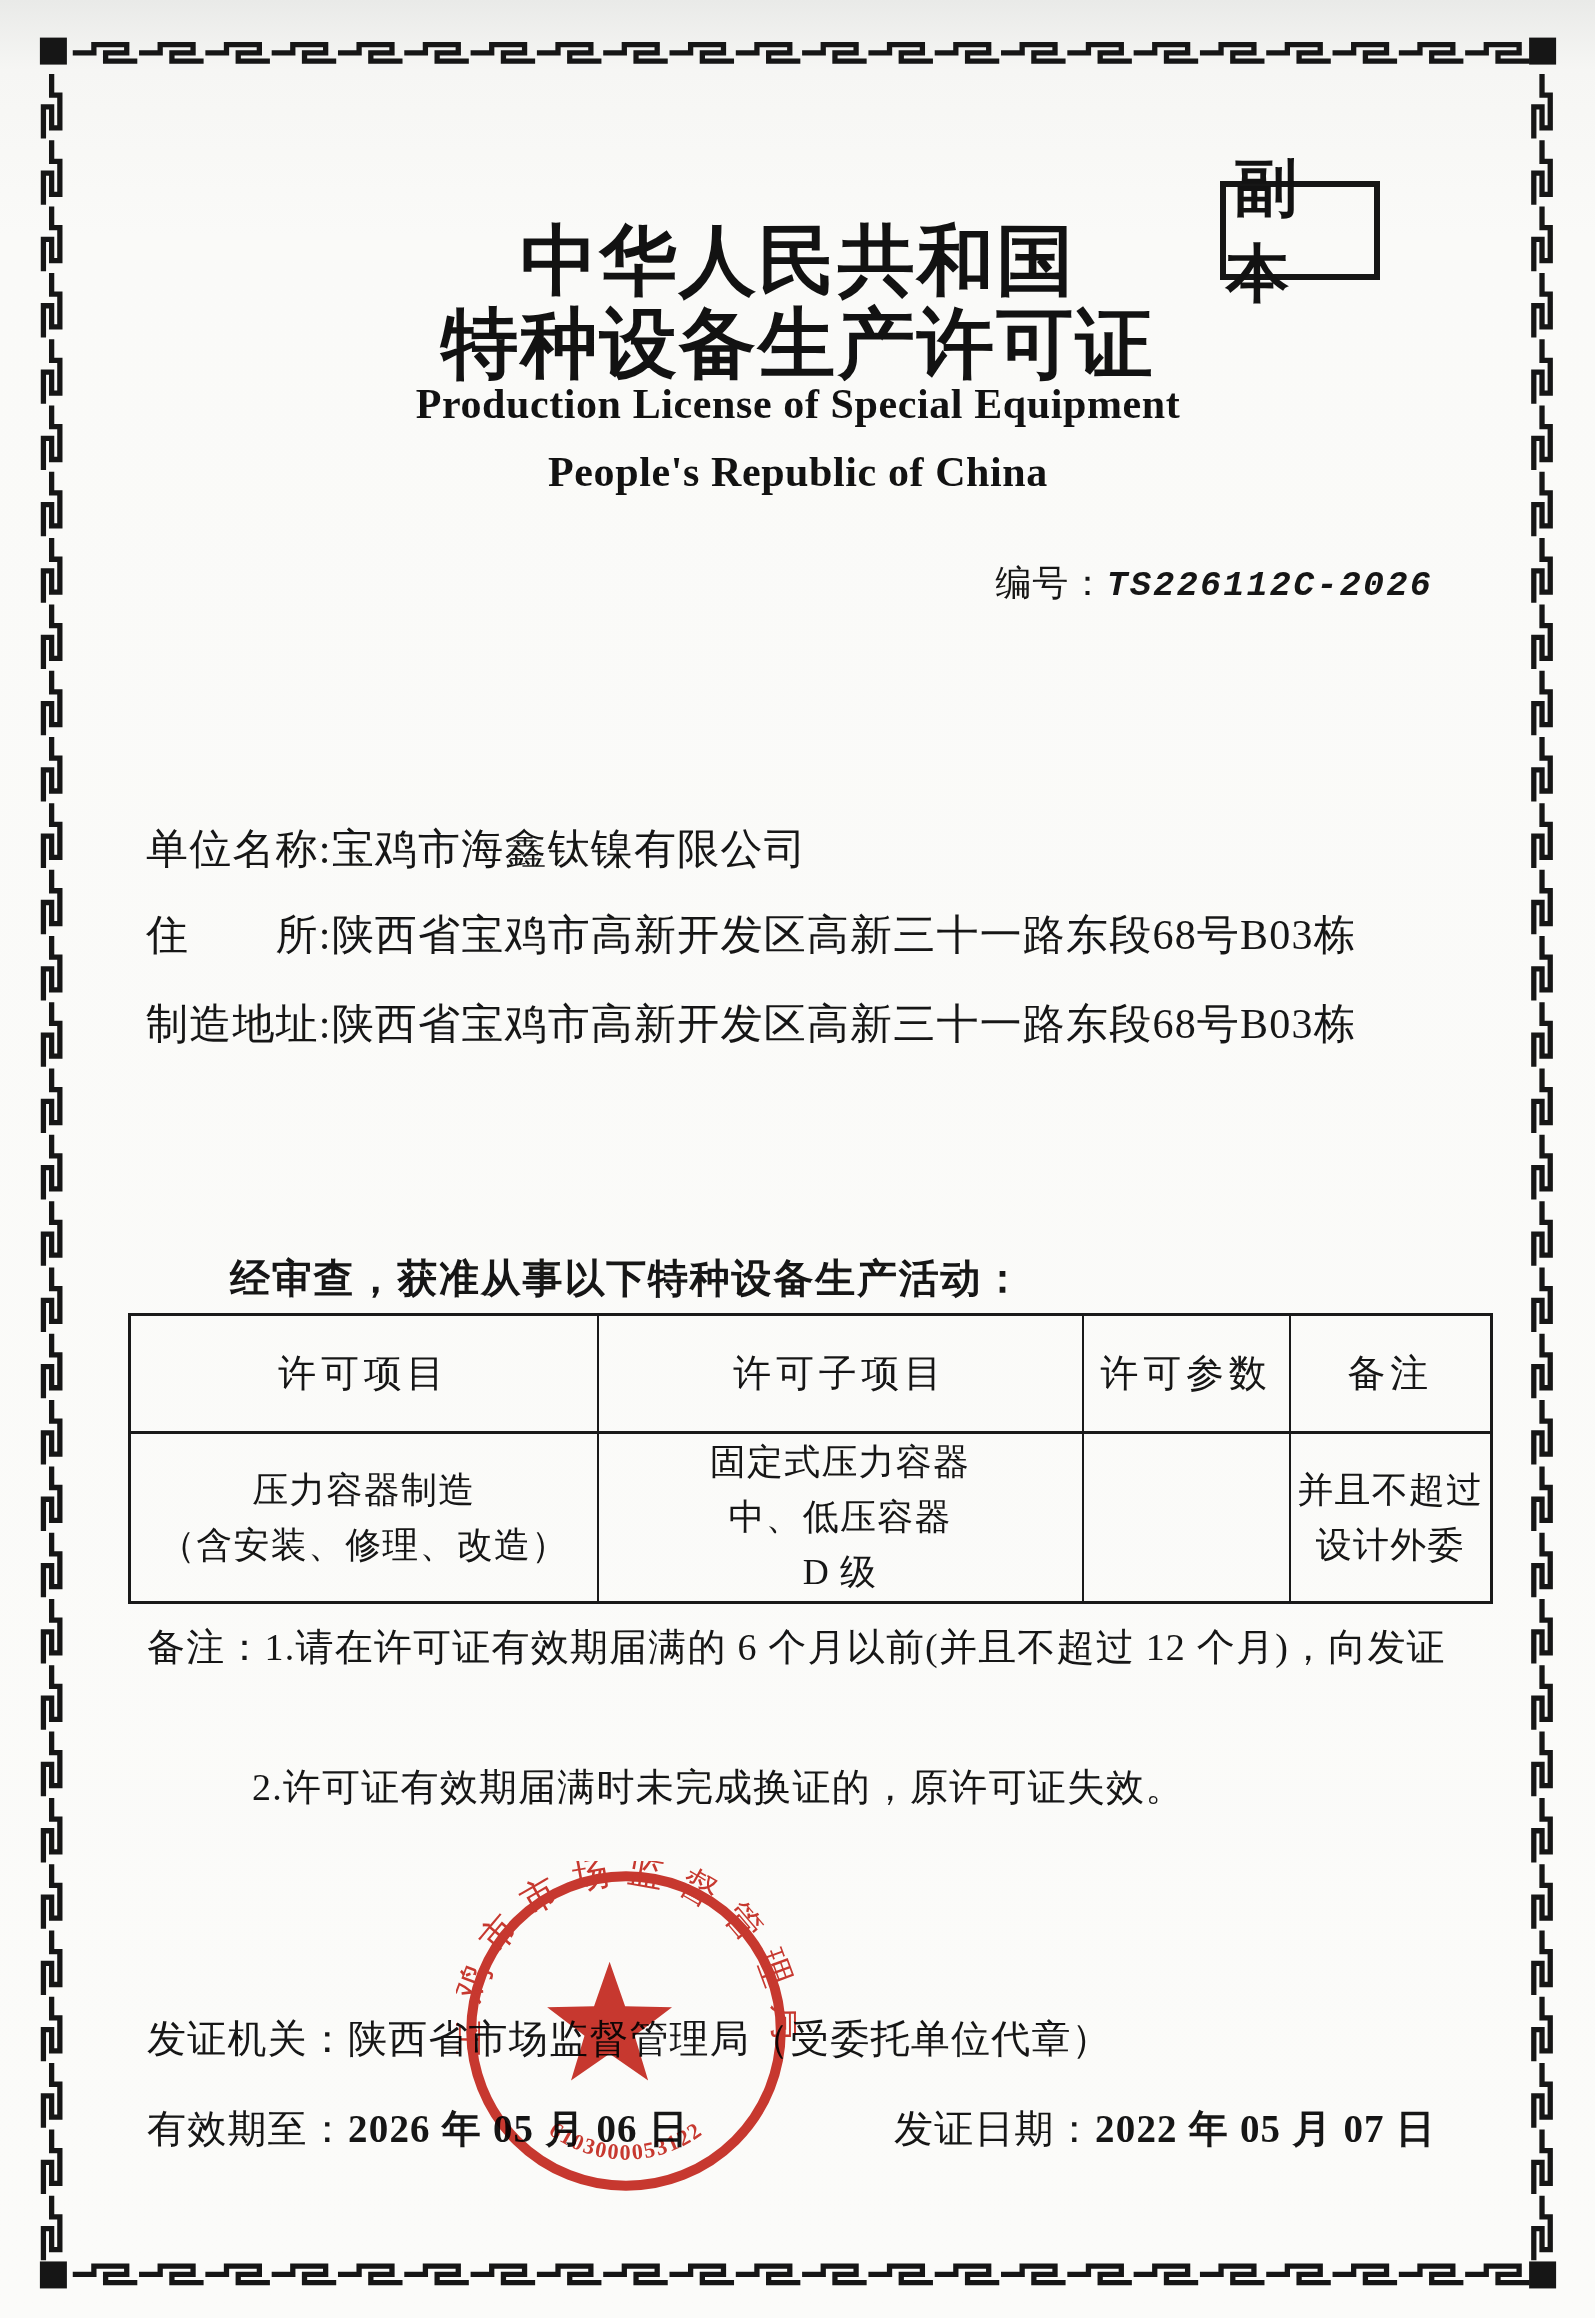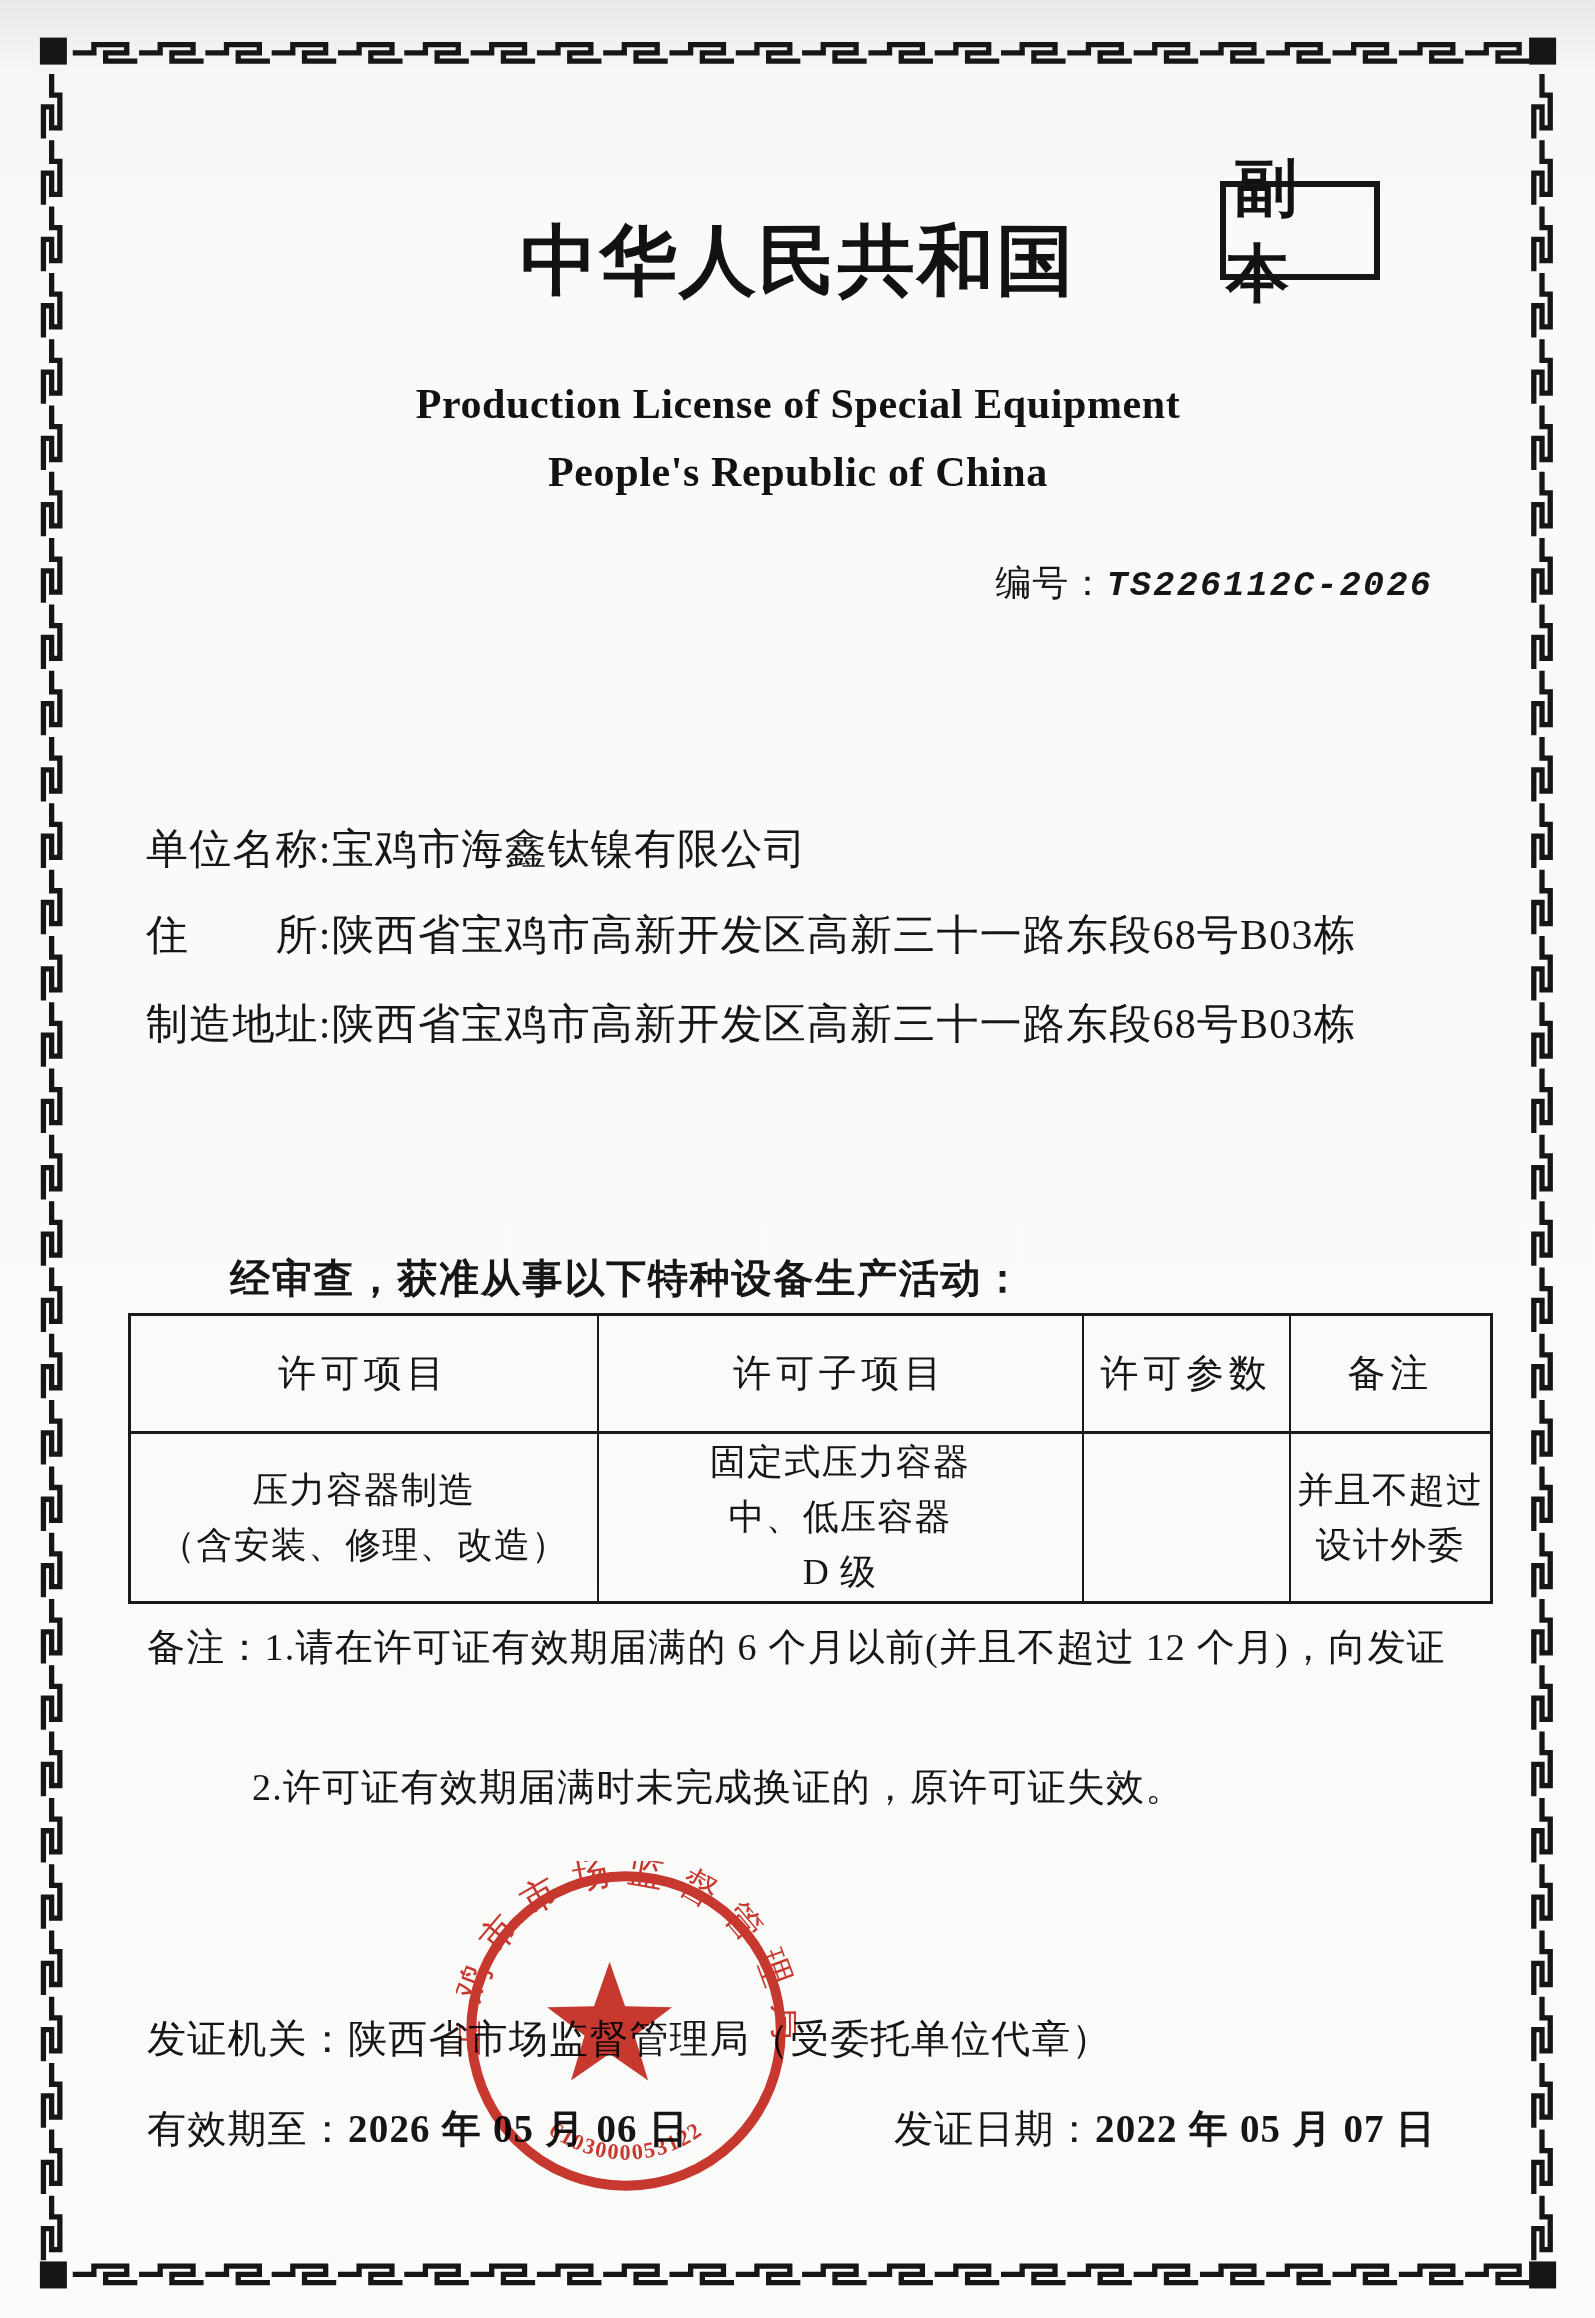--- a/index.html
+++ b/index.html
@@ -170,20 +170,21 @@
       <rect x="2606" y="64" width="46" height="46" fill="#161616"></rect>
       <rect x="68" y="3854" width="46" height="46" fill="#161616"></rect>
       <rect x="2606" y="3854" width="46" height="46" fill="#161616"></rect>
     </svg>
 
   <div class="abs badge">
     <span>副本</span>
   </div>
 
   <div class="abs centered cn-title" style="top:222px">中华人民共和国</div>
+  <div class="abs centered cn-title" style="top:305px">特种设备生产许可证</div>
 
   <div class="abs centered en-title" style="top:383px">Production License of Special Equipment</div>
   <div class="abs centered en-title" style="top:451px">People's Republic of China</div>
 
   <div class="abs serial">
     <span>编号：</span><span class="code">TS226112C-2026</span>
   </div>
 
   <div class="abs field" style="left:146px;top:821px">
     <span>单位名称:</span><span>宝鸡市海鑫钛镍有限公司</span>

